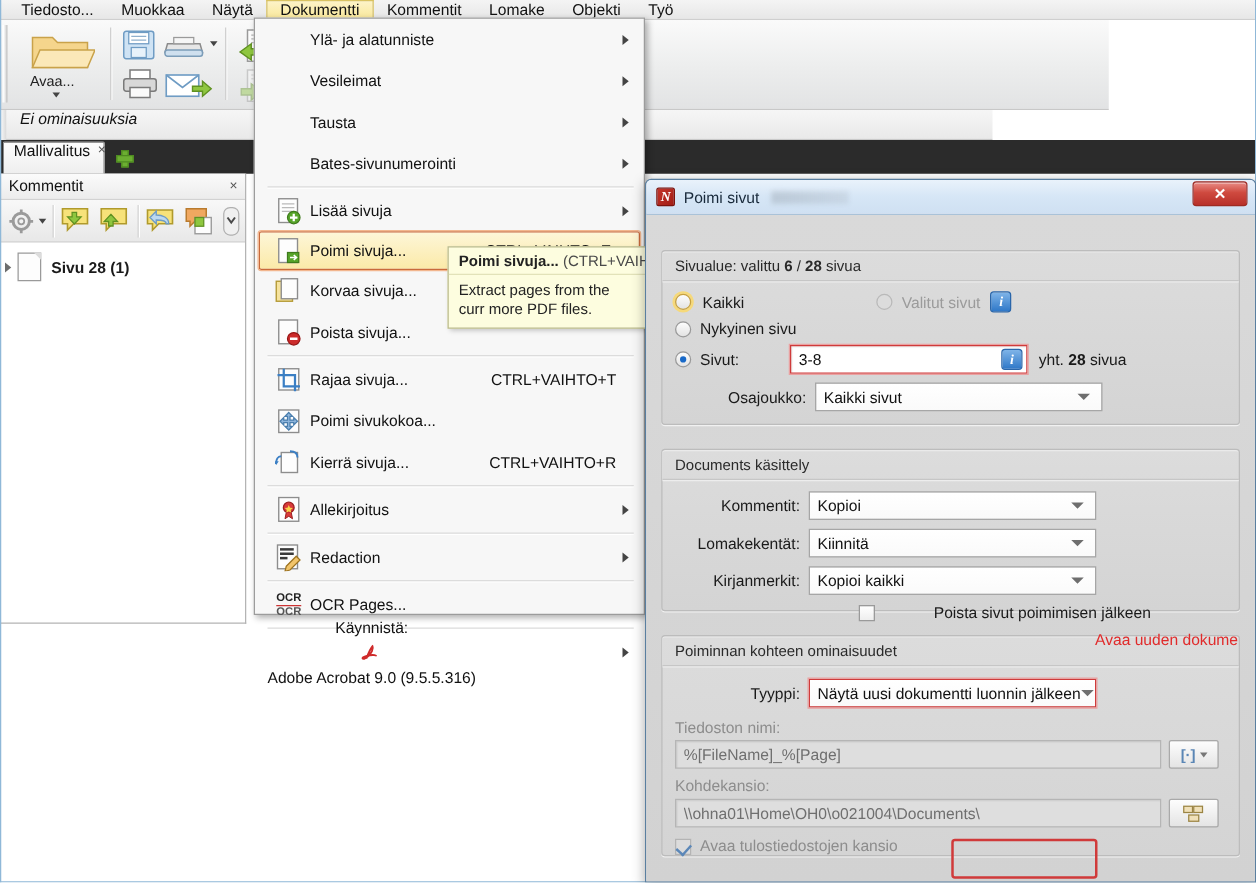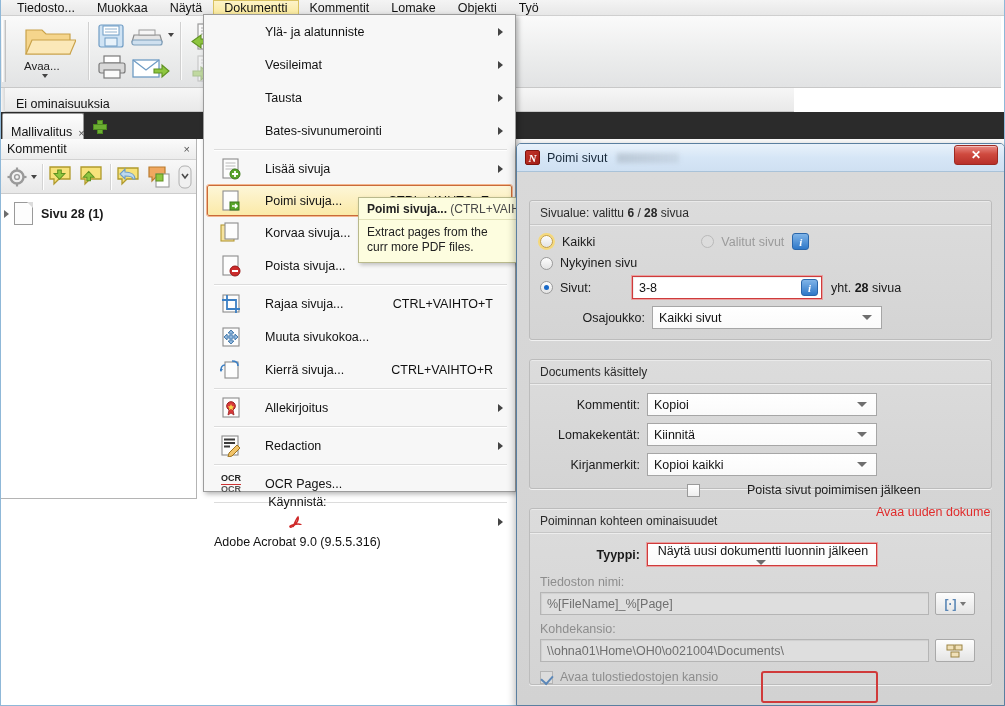--- a/index.html
+++ b/index.html
@@ -37,21 +37,21 @@
     white-space:nowrap; cursor:default;
   }
   .menu-bar-item.active {
     background:linear-gradient(to bottom,#fdf3c8,#f9e89a);
     border:1px solid #d9c261; border-bottom:1px solid #fdfbee;
     padding:0px 10px;
   }
 
   
   #toolbar {
-    position:absolute; left:0; top:16px; width:1001px; height:72px;
+    position:absolute; left:0; top:16px; width:887px; height:72px;
     background:linear-gradient(to bottom,#fafafa,#eceded 55%,#e2e3e4);
     border-bottom:1px solid #c8c8c8;
   }
   .tb-grip {
     position:absolute; top:4px; width:4px; height:62px;
     background:linear-gradient(to right,#fdfdfd,#d6d6d6);
     border-left:1px solid #fff; border-right:1px solid #c2c2c2;
   }
   .tb-sep {
     position:absolute; top:6px; width:1px; height:58px;
@@ -66,39 +66,39 @@
   .caret-dn {
     width:0;height:0;border-left:3.5px solid transparent;
     border-right:3.5px solid transparent;border-top:4px solid #444;
   }
 
   
   #props-strip {
     position:absolute; left:0; top:88px; width:794px; height:24px;
     background:linear-gradient(to bottom,#f6f6f6,#e9e9e9);
     border-bottom:1px solid #c9c9c9;
-    display:flex; align-items:flex-end; padding-left:10px;
-    font-size:12.5px; color:#111;
+    display:flex; align-items:flex-start; padding-left:10px;
+    font-size:12.5px; color:#111;font-style:italic;
   }
   #props-strip .edge {
     position:absolute; left:0; top:0; width:5px; height:24px;
     background:linear-gradient(to right,#fdfdfd,#d9d9d9);
   }
 
   
   #tab-strip {
     position:absolute; left:0; top:112px; width:1005px; height:27px;
     background:#2b2b2b;
   }
   .doc-tab {
     position:absolute; left:0; top:1px; height:26px; min-width:80px;
     background:linear-gradient(to bottom,#fdfdfd,#eeeeee);
     border:1px solid #9a9a9a; border-bottom:none;
     border-radius:2px 2px 0 0;
-    display:flex; align-items:flex-end; gap:6px;
+    display:flex; align-items:flex-start; gap:6px;
     padding:0 6px 0 8px; font-size:12.5px; color:#111;
   }
   .tab-close { font-size:11px; color:#555; cursor:pointer; }
   .tab-plus {
     position:absolute; top:4px; width:22px; height:20px;
     display:flex; align-items:center; justify-content:center;
   }
   .plus-shape {
     position:relative; width:12px; height:12px;
   }
@@ -166,21 +166,21 @@
     position:absolute; left:203px; top:14px; width:313px; height:478px;
     background:#f7f7f7;
     border:1px solid #9c9c9c;
     box-shadow:2px 2px 5px rgba(0,0,0,.30);
   }
   .menu-item {
     position:relative; height:33px; display:flex; align-items:center;
     padding-left:16px; font-size:12.5px; color:#111;
   }
   .mi-icon {
-    width:22px; height:22px; margin-right:23px; position:relative; flex:0 0 22px;
+    width:22px; height:22px; margin-right:6px; position:relative; flex:0 0 22px;
   }
   .mi-label { flex:1; white-space:nowrap; }
   .mi-accel { color:#111; font-size:12.5px; margin-right:22px; white-space:nowrap; }
   .mi-arrow {
     position:absolute; right:12px; top:50%; margin-top:-4px;
     width:0;height:0;border-top:4px solid transparent;
     border-bottom:4px solid transparent;border-left:5px solid #444;
   }
   .menu-sep {
     height:1px; background:#dcdcdc; margin:2px 8px 2px 10px;
@@ -336,21 +336,21 @@
     border:1px solid #a6a6a6;
     display:flex; align-items:center; padding:0 4px 0 6px;
     font-size:12.5px; color:#111;
   }
   .combo .val { flex:1; white-space:nowrap; }
   .combo .arr {
     width:0;height:0;border-left:5px solid transparent;
     border-right:5px solid transparent;border-top:5px solid #6e6e6e;
     margin-right:5px;
   }
-  .combo.redbox { border:1px solid #cf3b3b; outline:1px solid #e9a0a0;flex-direction:column; }
+  .combo.redbox { border:1px solid #cf3b3b; outline:1px solid #e9a0a0; }
 
   .checkbox {
     width:13px;height:13px;background:linear-gradient(to bottom,#fff,#eee);
     border:1px solid #9a9a9a; flex:0 0 13px; position:relative;
   }
   .checkbox.disabledchecked {
     background:#dcdcdc;border-color:#b4b4b4;
   }
   .checkbox.disabledchecked:after{
     content:"";position:absolute;left:2px;top:1px;width:6px;height:9px;
@@ -672,21 +672,21 @@
     <span class="mi-accel">CTRL+VAIHTO+T</span>
   </div>
 
   <div class="menu-item">
     <span class="mi-icon">
       <svg width="22" height="22" viewBox="0 0 22 22">
         <rect x="3" y="2" width="16" height="18" fill="#fdfdfd" stroke="#8d8d8d" stroke-width="1.1"></rect>
         <path d="M11 4 l3 3 h-2 v3 h3 v-2 l3 3 l-3 3 v-2 h-3 v3 h2 l-3 3 l-3 -3 h2 v-3 h-3 v2 l-3 -3 l3 -3 v2 h3 v-3 h-2 z" fill="#8fb6dd" stroke="#4b7fae" stroke-width="1"></path>
       </svg>
     </span>
-    <span class="mi-label">Muuta sivukokoa...</span>
+    <span class="mi-label">Poimi sivukokoa...</span>
   </div>
 
   <div class="menu-item">
     <span class="mi-icon">
       <svg width="22" height="22" viewBox="0 0 22 22">
         <rect x="5" y="3" width="13" height="16" fill="#fdfdfd" stroke="#8d8d8d" stroke-width="1.1"></rect>
         <path d="M5 6 c-3 0 -4 3 -4 5" fill="none" stroke="#3b7fc4" stroke-width="1.6"></path>
         <path d="M1 13 l-2 -3 h4 z" fill="#3b7fc4"></path>
         <path d="M12 2 c4 0 6 2 6 5" fill="none" stroke="#3b7fc4" stroke-width="1.6"></path>
       </svg>
@@ -847,21 +847,21 @@
           <span class="cb-label">Poista sivut poimimisen jälkeen</span>
         </div>
       </div>
     </div>
 
     <div class="group" style="height:177px;">
       <div class="group-title">Poiminnan kohteen ominaisuudet</div>
       <div class="group-inner" style="padding-top:10px;">
 
         <div class="row" style="margin-bottom:9px;">
-          <span class="fld-label" style="width:100px;font-weight:bold;">Tyyppi:</span>
+          <span class="fld-label" style="width:100px;">Tyyppi:</span>
           <span class="combo redbox" style="width:230px;margin-left:7px;">
             <span class="val">Näytä uusi dokumentti luonnin jälkeen</span>
             <span class="arr"></span>
           </span>
         </div>
 
         <div style="font-size:12.5px;color:#8d8d8d;margin-bottom:3px;">Tiedoston nimi:</div>
         <div class="row" style="margin-bottom:7px;">
           <span class="textbox disabled" style="width:389px;">
             <span class="val">%[FileName]_%[Page]</span>

